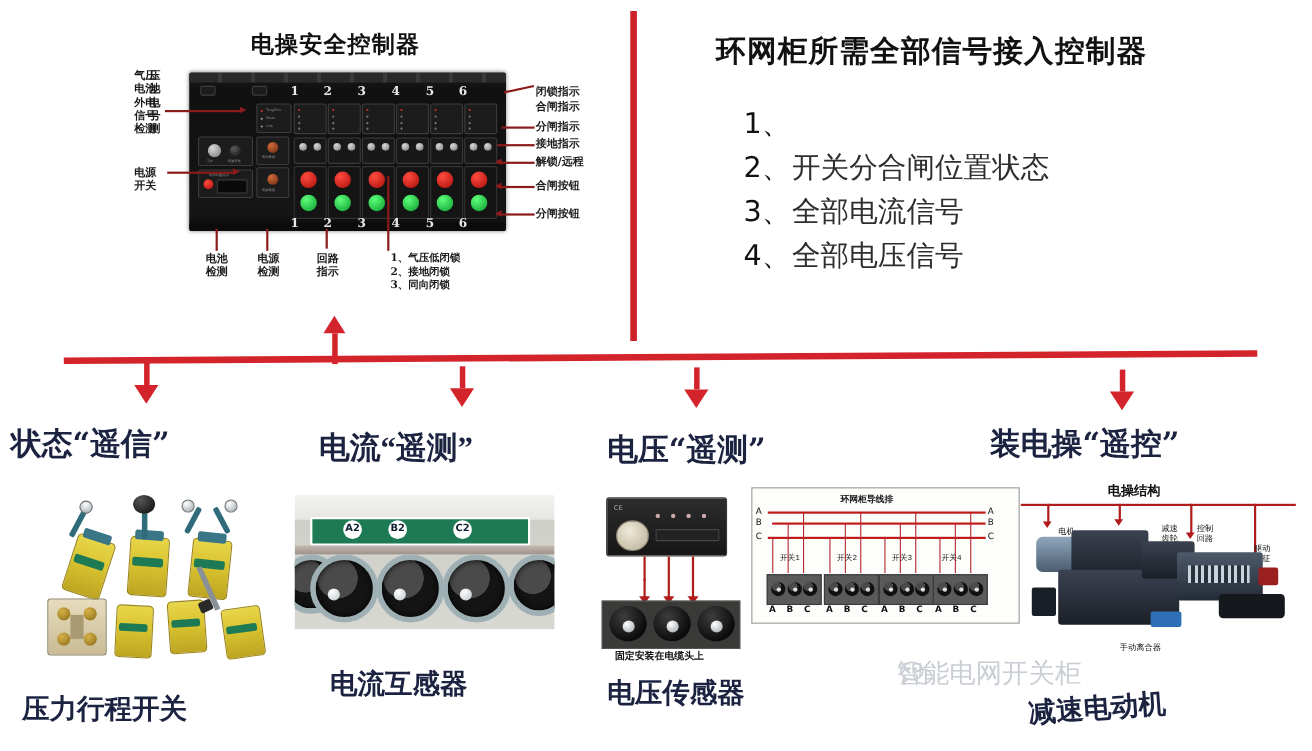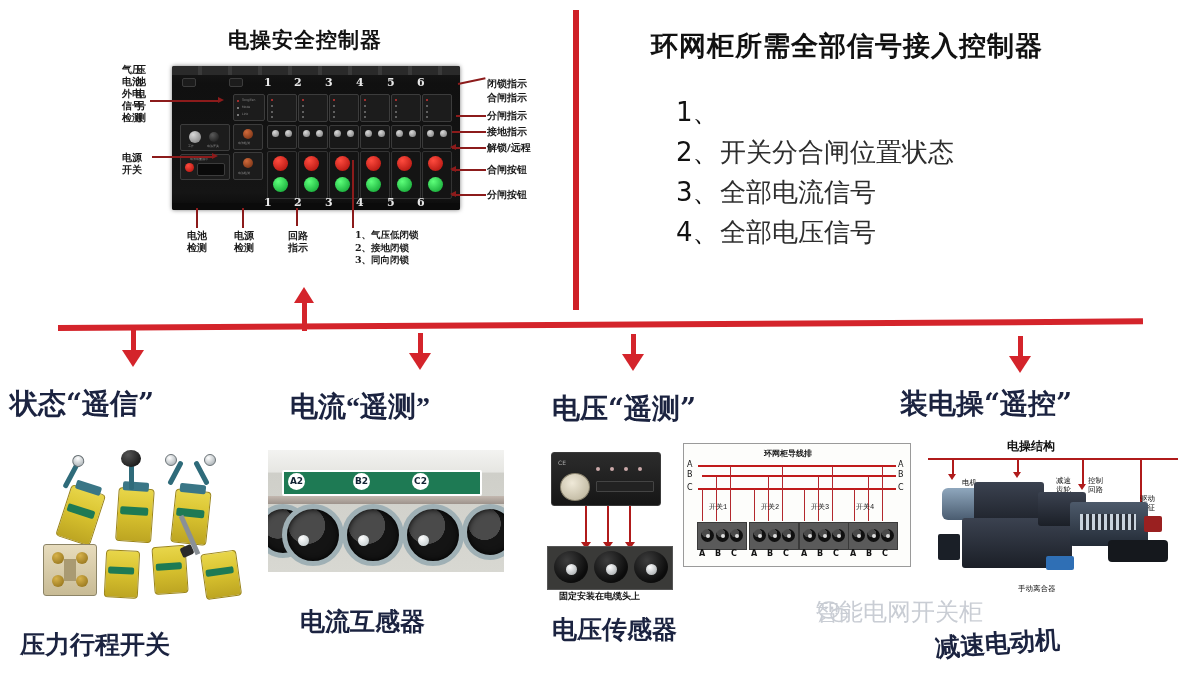--- a/index.html
+++ b/index.html
@@ -115,21 +115,21 @@
   .vs-cap{position:absolute;border-radius:50%;
      background:radial-gradient(ellipse at 38% 30%,#3d3d3d,#0c0c0c 70%);}
   .vs-cap i{position:absolute;left:50%;top:42%;width:11px;height:11px;margin-left:-5px;
      border-radius:50%;background:radial-gradient(circle at 35% 30%,#fff,#9aa0a3);}
   .vs-arrow{position:absolute;background:#b01b1b;}
   .vs-head{position:absolute;width:0;height:0;
      border-left:5px solid transparent;border-right:5px solid transparent;
      border-top:7px solid #b01b1b;}
 
   
-  #wd{position:absolute;background:#fdfdfb;border:1px solid #9a9a9a;}
+  #wd{position:absolute;background:#fdfdfb;border:1px solid #9a9a9a;padding-left:16px;}
   .wd-bus{position:absolute;height:1.5px;background:#c01a1a;}
   .wd-drop{position:absolute;width:1.2px;background:#b3282d;}
   .wd-abc{position:absolute;font-size:8px;color:#111;font-family:"DejaVu Sans","Liberation Sans",sans-serif;}
   .wd-sw{position:absolute;background:#5a5a5a;border:1px solid #3a3a3a;}
   .wd-cap{position:absolute;width:13px;height:13px;border-radius:50%;
      background:radial-gradient(circle at 38% 32%,#4a4a4a 0 34%,#101010 35%);}
   .wd-cap b{position:absolute;left:50%;top:50%;width:4px;height:4px;margin:-2px 0 0 -2px;
      border-radius:50%;background:#ddd;}
   .wd-lab{position:absolute;font-size:7px;color:#222;white-space:nowrap;
      font-family:Liberation Mono, monospace;}
@@ -488,21 +488,21 @@
   <div class="lsw" style="left:168px;top:112px;width:34px;height:44px;transform:rotate(-8deg);">
     <div class="body"></div>
       <div class="band"></div>
   </div>
   <div class="abs" style="left:152px;top:74px;width:5px;height:42px;background:#8a9096;transform:rotate(-24deg);"></div>
   <div class="abs" style="left:146px;top:106px;width:12px;height:10px;background:#2a2a2a;border-radius:2px;transform:rotate(-24deg);"></div>
 </div>
 
 <div class="photo" id="ct-photo" style="left:268px;top:450px;width:236px;height:122px;">
   <div class="ct-band" style="left:14px;top:20px;width:196px;height:22px;"></div>
-  <div class="ct-lab" style="left:20px;top:23px;">A2</div>
+  <div class="ct-lab" style="left:44px;top:23px;">A2</div>
   <div class="ct-lab" style="left:85px;top:23px;">B2</div>
   <div class="ct-lab" style="left:144px;top:23px;">C2</div>
 
   <div class="abs" style="left:0;top:46px;width:100%;height:8px;background:linear-gradient(180deg,#c3b8b0,#9d938c);"></div>
 
   <div class="ct-ring" style="left:-12px;top:54px;width:44px;height:44px;"></div>
   <div class="ct-ring" style="left:14px;top:54px;width:52px;height:52px;">
     <div class="ct-core" style="left:11px;top:26px;"></div>
   </div>
   <div class="ct-ring" style="left:74px;top:54px;width:52px;height:52px;">

